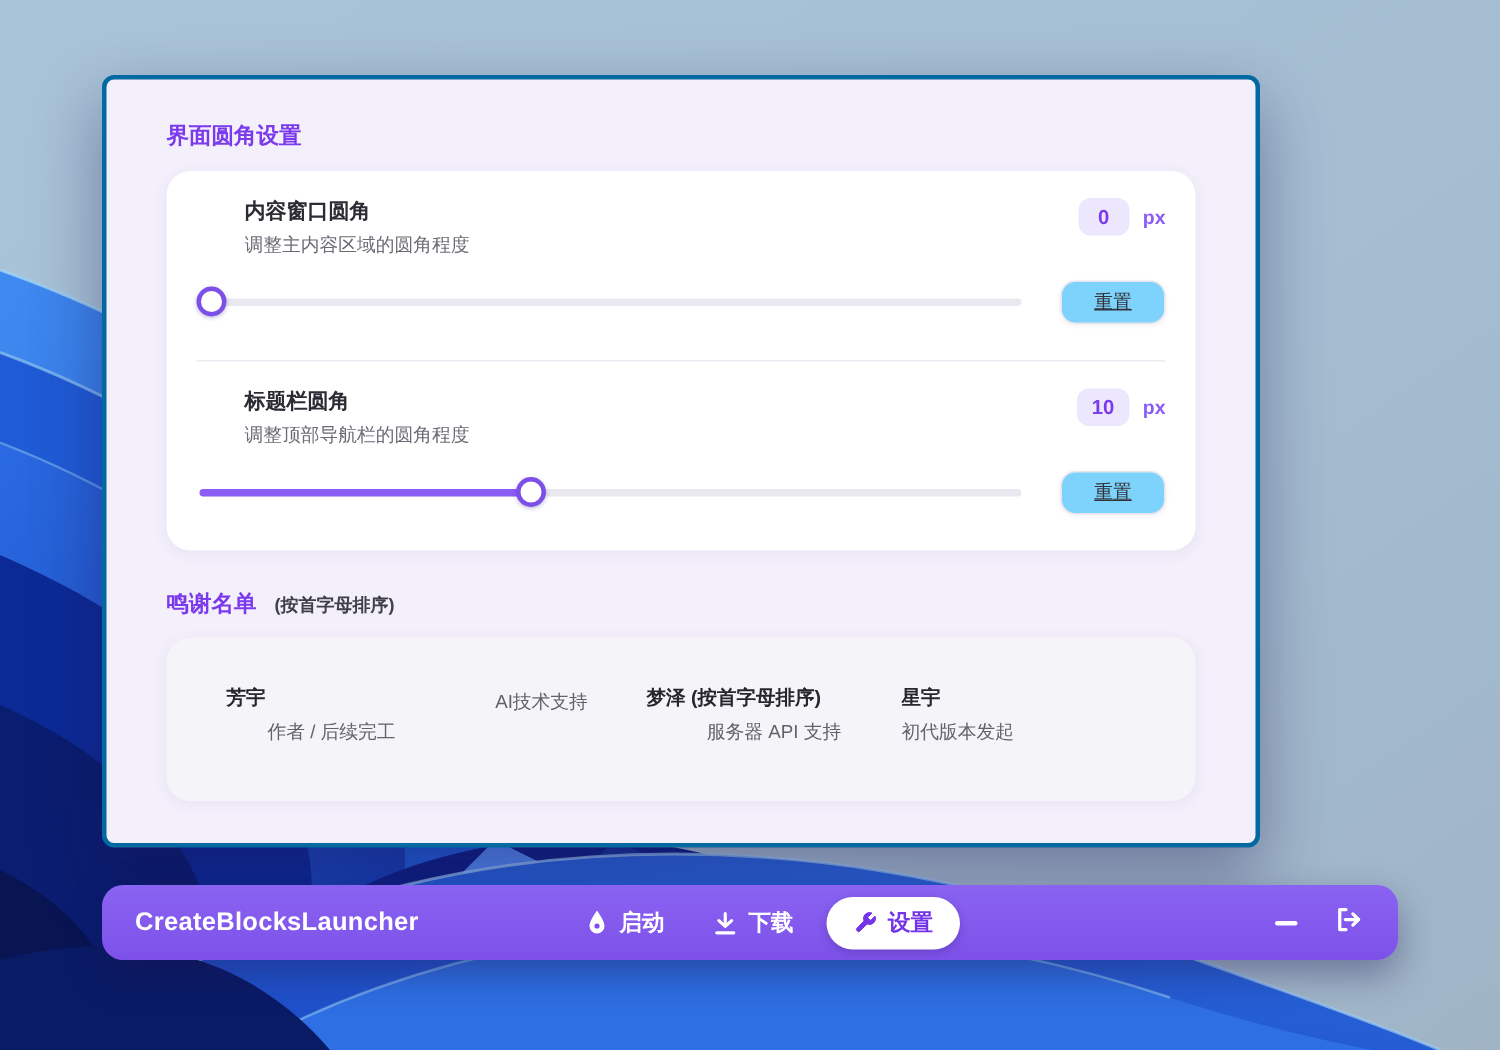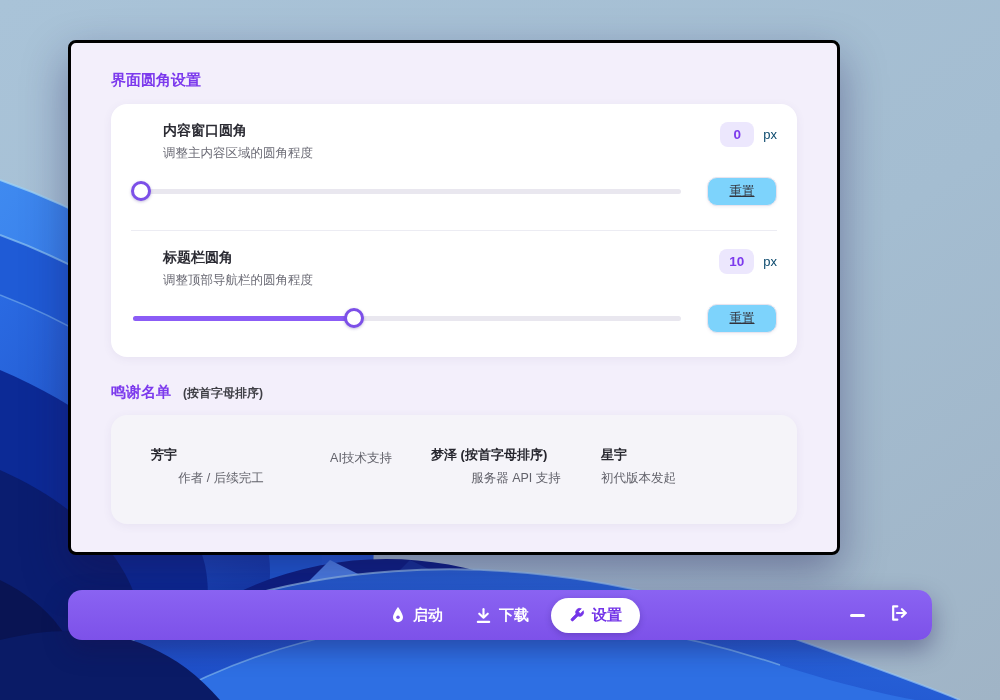--- a/index.html
+++ b/index.html
@@ -5,34 +5,34 @@
   * { margin:0; padding:0; box-sizing:border-box; }
   html,body { width:1000px; height:700px; overflow:hidden;
     font-family:"Liberation Sans","DejaVu Sans",sans-serif; }
   .stage { position:relative; width:1000px; height:700px; overflow:hidden; }
 
   
   .wallpaper { position:absolute; inset:0; z-index:0; }
   .wallpaper svg { display:block; width:100%; height:100%; }
 
   
-  .panel { position:absolute; left:68px; top:40px; width:772px; height:515px; z-index:2;
-    background:#f3effb; border:3px solid #000000; border-radius:8px;
+  .panel { position:absolute; left:68px; top:50px; width:772px; height:515px; z-index:2;
+    background:#f3effb; border:3px solid #0369a1; border-radius:8px;
     padding:0 40px; box-shadow:0 18px 45px rgba(25,15,75,.38); }
   .sec-title { margin-top:28px; font-size:15px; font-weight:bold; color:#7c3aed; }
   .card { background:#fff; border-radius:16px; box-shadow:0 2px 10px rgba(80,70,130,.07); }
   .settings-card { margin-top:14px; padding:0 20px; }
   .srow { height:126px; padding-top:16px; }
   .srow-head { display:flex; justify-content:space-between; align-items:flex-start;margin-left:32px; }
   .srow-label { font-size:14px; font-weight:bold; color:#2b2b33; line-height:20px; }
   .srow-desc { font-size:12.5px; color:#6b6b75; line-height:18px; margin-top:4px; }
   .value-wrap { display:flex; align-items:center; gap:9px; margin-top:2px; }
   .badge { min-width:34px; padding:5px 10px; text-align:center; background:#ece7fd;
     border-radius:8px; font-size:13.5px; font-weight:bold; color:#7c3aed; }
-  .unit { font-size:13px; font-weight:normal; color:#0c4a6e; }
+  .unit { font-size:13px; font-weight:bold; color:#8b5cf6; }
   .srow-ctl { display:flex; align-items:center; margin-top:14px; }
   .slider { position:relative; flex:1; height:30px; margin:0 26px 0 2px; cursor:pointer; }
   .track { position:absolute; left:0; right:0; top:12.5px; height:5px;
     background:#e9e7ef; border-radius:3px; }
   .fill { position:absolute; left:0; top:0; height:5px; background:#8b5cf6; border-radius:3px; }
   .thumb { position:absolute; top:5px; width:20px; height:20px; border-radius:50%;
     background:#fff; border:3px solid #7c4fe8; transform:translateX(-50%);
     box-shadow:0 1px 3px rgba(60,40,140,.3); }
   .reset-btn { width:70px; height:29px; background:#7dd3fc; border:1px solid #e7e4ee;
     border-radius:10px; font-size:12.5px; color:#33333b; cursor:pointer;
@@ -188,20 +188,21 @@
         <div class="credit-role">服务器 API 支持</div>
       </div>
       <div class="credit">
         <div class="credit-name">星宇</div>
         <div class="credit-role">初代版本发起</div>
       </div>
     </div>
   </div>
 
   <div class="bar">
+    <div class="bar-title">CreateBlocksLauncher</div>
 
     <div class="bar-nav">
       <div class="nav-item">
         <span>
           <svg width="16" height="18" viewBox="0 0 24 26">
             <path d="M12,1 C12,1 4.5,11 4.5,16.5 a7.5,7.5 0 0 0 15,0 C19.5,11 12,1 12,1 Z" fill="#fff"></path>
             <circle cx="12" cy="16.5" r="2.6" fill="#7d51e9"></circle>
           </svg>
         </span>
         <span>启动</span>

